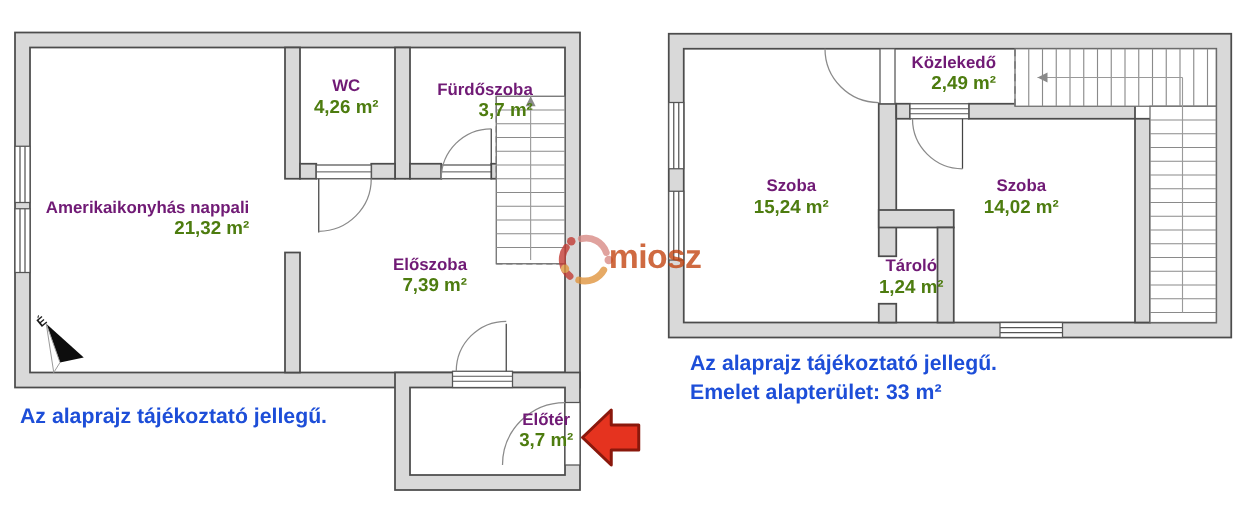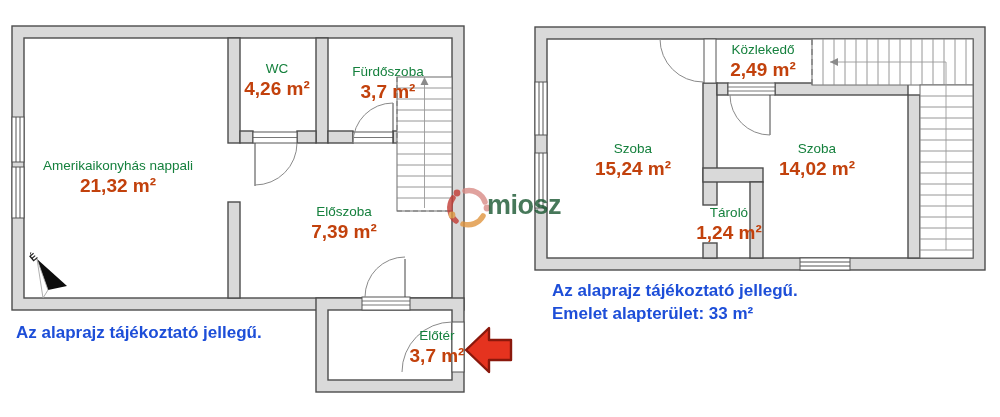--- a/index.html
+++ b/index.html
@@ -2,27 +2,27 @@
 <html><head>
 <meta charset="utf-8">
 <style>
   html,body { margin:0; padding:0; background:#fff; }
   .stage {
     position:relative; width:1000px; height:417px; background:#ffffff;
     font-family:"Liberation Sans", sans-serif; overflow:hidden;
   }
   .plan-svg { position:absolute; left:0; top:0; }
   .label { position:absolute; transform:translateX(-50%); text-align:center; line-height:1.26; white-space:nowrap; }
-  .room-name { display:block; font-weight:normal; font-size:13.5px; color:#15803d; }
-  .room-area { display:block; font-weight:bold; font-size:19px; color:#c2410c; }
+  .room-name { display:block; font-weight:bold; font-size:13.5px; color:#701a75; }
+  .room-area { display:block; font-weight:bold; font-size:15px; color:#4d7c0f;text-align:right; }
   .caption { position:absolute; font-weight:bold; font-size:17px; color:#1d4ed8; line-height:1.34; }
   .caption div { white-space:nowrap; }
   .watermark-text {
     position:absolute; left:487px; top:190px; font-weight:bold; font-size:27px;
-    color:#14532d; opacity:.78; letter-spacing:-0.5px;
+    color:#c2410c; opacity:.78; letter-spacing:-0.5px;
   }
 </style>
 </head>
 <body>
 
 <div class="stage">
 
   <svg class="plan-svg" width="1000" height="417" viewBox="0 0 1000 417">
 
     <g stroke="#4c4c4c" stroke-width="1.4" fill="#d9d9d9">

